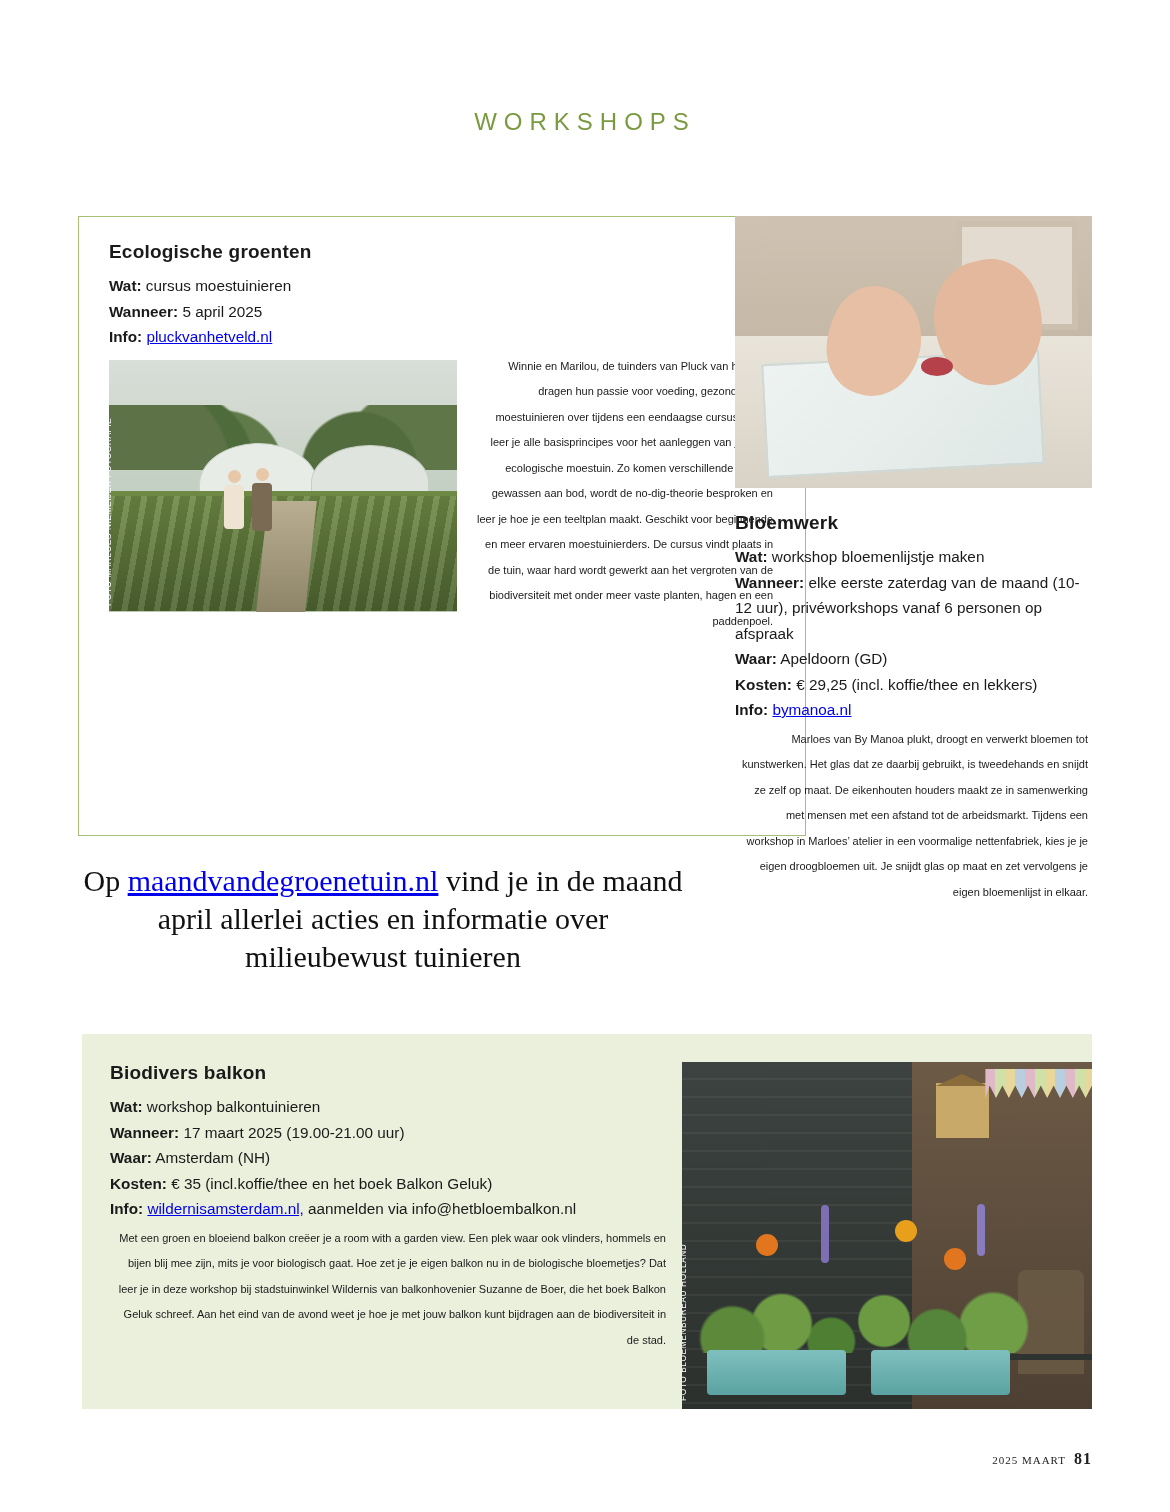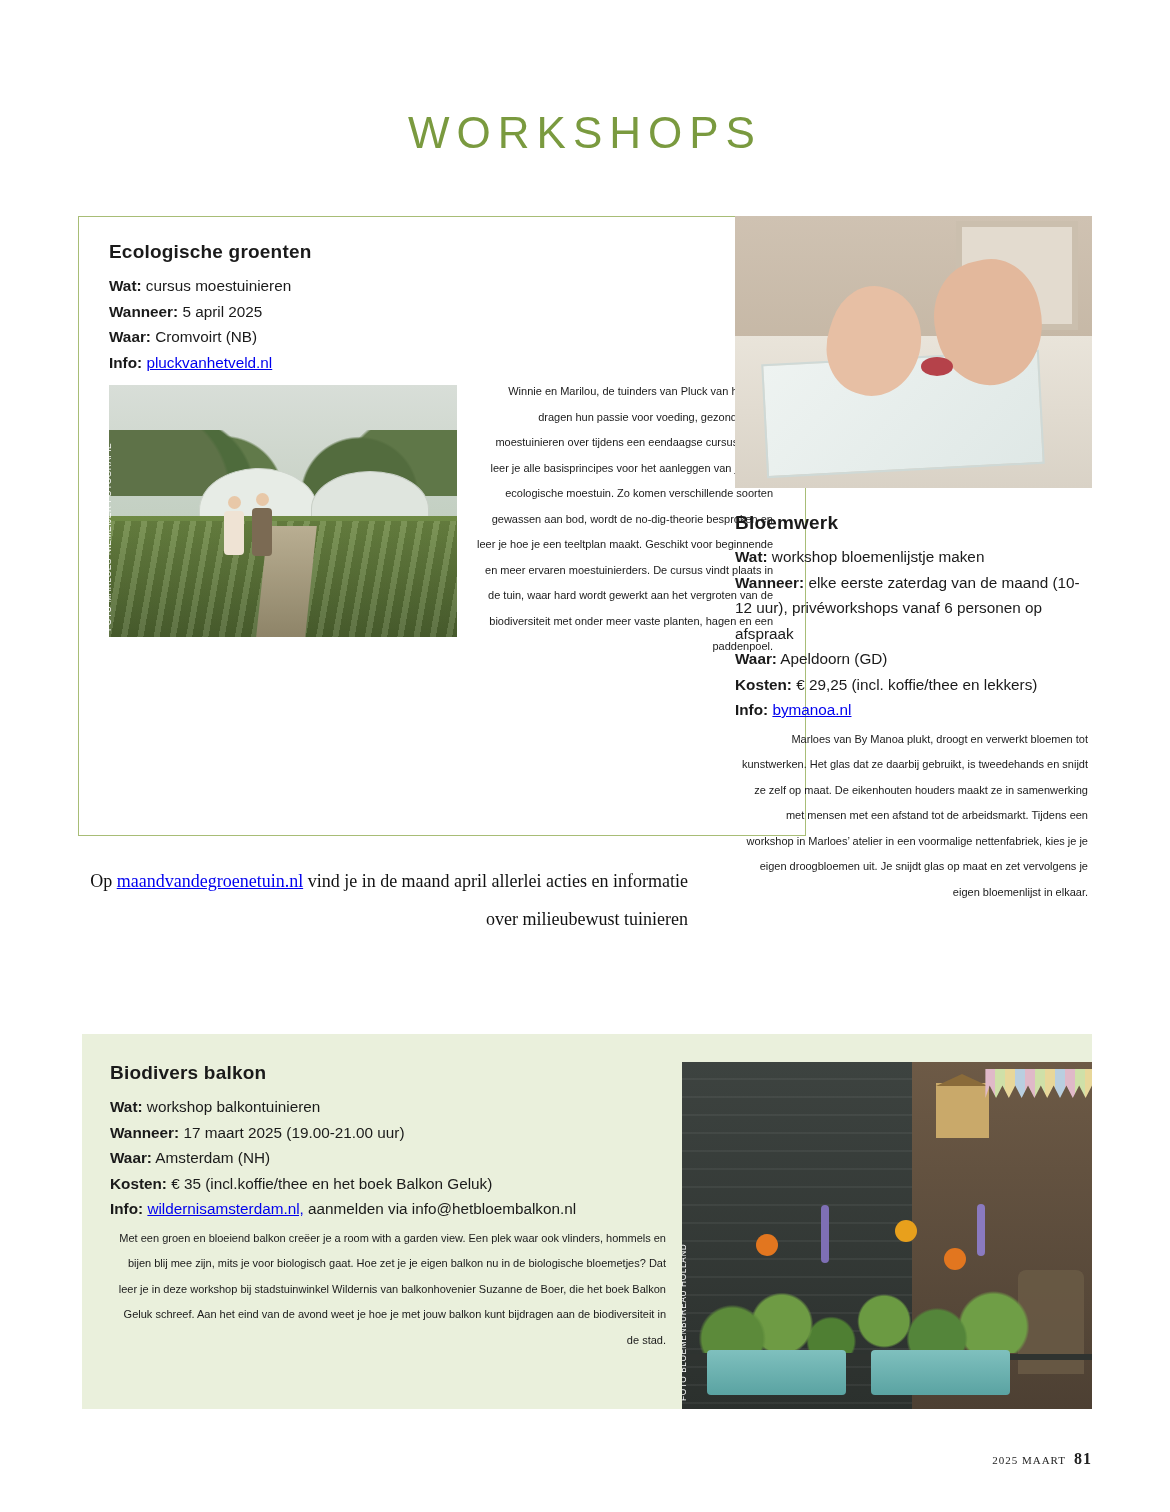--- a/index.html
+++ b/index.html
@@ -13,21 +13,21 @@
     overflow: hidden;
   }
 
   
   .page-title {
     position: absolute;
     top: 108px;
     left: 0;
     width: 1170px;
     text-align: center;
-    font-size: 44px;
+    font-size: 24px;
     letter-spacing: 7px;
     color: #7a9a3f;
     font-weight: 400;
   }
 
   
   .box-eco {
     position: absolute;
     left: 78px;
     top: 216px;
@@ -87,23 +87,23 @@
     white-space: nowrap;
     line-height: 10px;
   }
 
   
   .pullquote {
     position: absolute;
     left: 78px;
     top: 862px;
     width: 610px;
-    text-align: right;
+    text-align: center;
     font-family: "Liberation Serif", serif;
-    font-size: 18px;
+    font-size: 30px;
     line-height: 38px;
     color: #111;
   }
   .pullquote .link { text-decoration: underline; }
 
   
   .right-photo {
     position: absolute;
     left: 735px;
     top: 216px;
@@ -266,24 +266,20 @@
 
     <div class="meta-line">
       <b>Wat:</b>
       <span>cursus moestuinieren</span>
     </div>
     <div class="meta-line">
       <b>Wanneer:</b>
       <span>5 april 2025</span>
     </div>
     <div class="meta-line">
-      <b>Waar:</b>
-      <span>Cromvoirt (NB)</span>
-    </div>
-    <div class="meta-line">
       <b>Info:</b>
       <a class="link" href="#">pluckvanhetveld.nl</a>
     </div>
 
     <div class="eco-flow">
       <div class="eco-photo">
         <div class="img-canvas">
           <div class="gh-sky"></div>
           <div class="gh-trees"></div>
           <div class="gh-tunnel1"></div>

